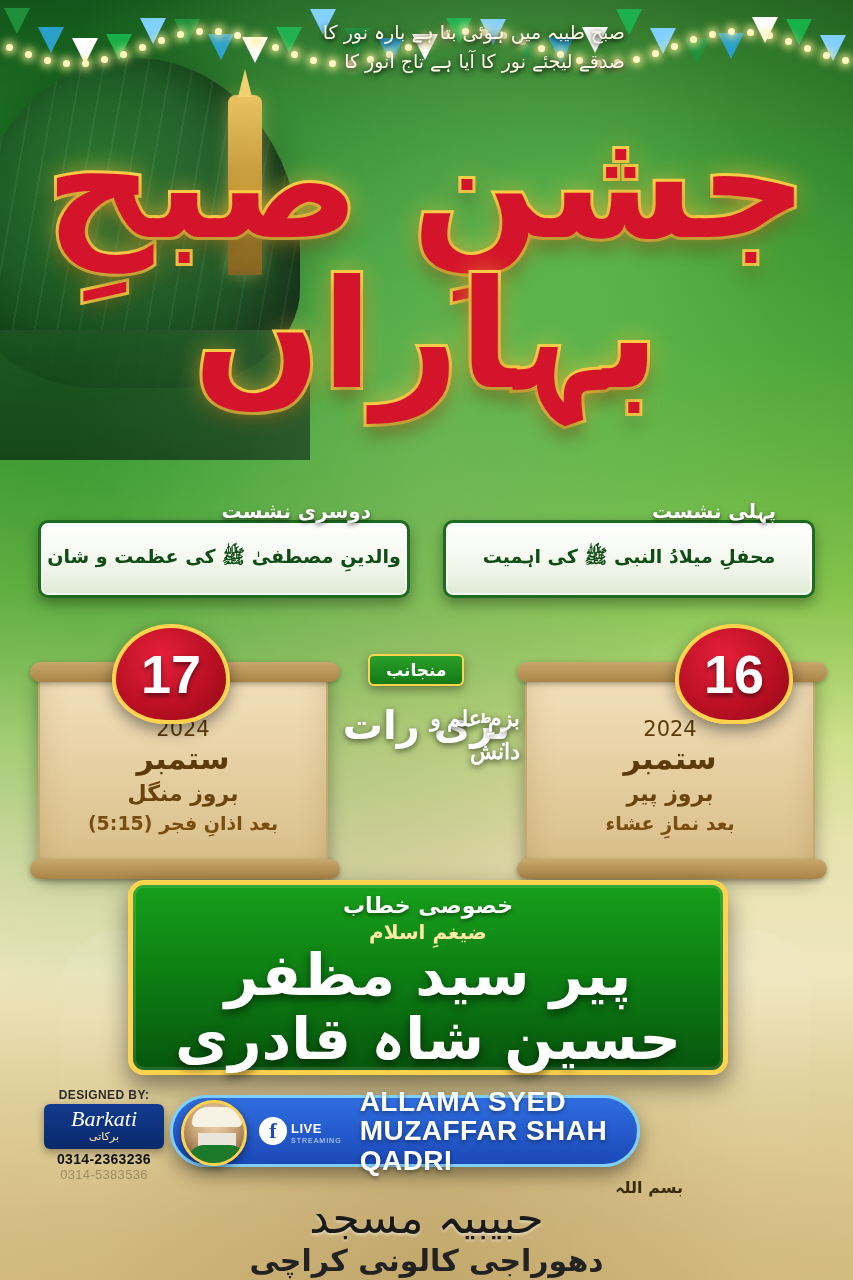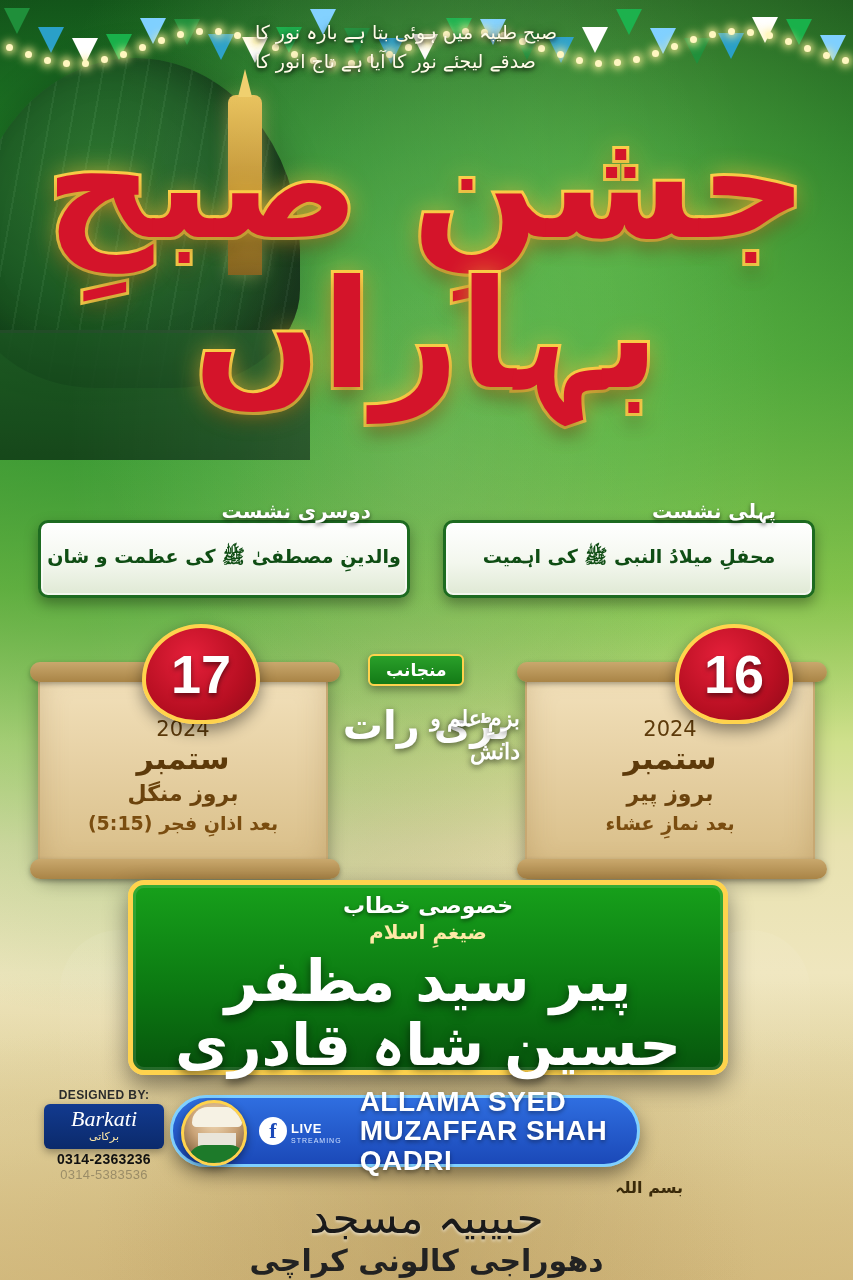--- a/index.html
+++ b/index.html
@@ -82,21 +82,21 @@
     border-left: 13px solid transparent; border-right: 13px solid transparent;
   }
   .bulb {
     position: absolute; width: 7px; height: 7px; border-radius: 50%;
     background: #fff7c0; box-shadow: 0 0 8px 3px rgba(255,238,150,0.9);
   }
 
   
   .couplet {
     position: absolute; top: 18px; left: 255px; width: 370px;
-    text-align: left; direction: rtl;
+    text-align: right; direction: rtl;
     color: #fffbe8; font-size: 19px; line-height: 1.55;
     font-family: "DejaVu Sans", sans-serif;
     text-shadow: 0 2px 4px rgba(0,0,0,0.7), 0 0 10px rgba(0,0,0,0.5);
   }
 
   
   .title-wrap {
     position: absolute; top: 110px; left: 0; width: 853px;
     text-align: center; direction: rtl;
   }
@@ -185,21 +185,21 @@
     background: radial-gradient(circle at 40% 32%, #e5203a 0%, #b80f22 60%, #8d0a18 100%);
     border: 4px solid #ffd34d;
     border-radius: 50% 50% 46% 46% / 56% 56% 44% 44%;
     box-shadow: 0 6px 16px rgba(0,0,0,0.45);
     display: flex; align-items: center; justify-content: center;
     color: #ffffff; font-size: 54px; font-weight: bold;
     font-family: "Liberation Sans", sans-serif;
     text-shadow: 0 3px 5px rgba(0,0,0,0.5);
   }
   .badge-right { right: 22px; }
-  .badge-left  { left: 104px; }
+  .badge-left  { left: 74px; }
 
   .center-note {
     position: absolute; left: 296px; top: 62px; width: 186px;
     direction: rtl;
     font-family: Liberation Sans, sans-serif;
     font-size: 22px; font-weight: bold; color: #ffffff;
     text-shadow: 0 2px 6px rgba(0,0,0,0.65);
     line-height: 1.5;
   }
   .center-ribbon {
@@ -225,21 +225,20 @@
   .speaker-kicker {
     margin-top: 8px; font-family: "DejaVu Sans", sans-serif;
     font-size: 22px; font-weight: bold; color: #ffffff;
     text-shadow: 0 2px 4px rgba(0,0,0,0.5);
   }
   .speaker-title {
     margin-top: 2px; font-family: "DejaVu Sans", sans-serif;
     font-size: 20px; font-weight: bold; color: #ffe9a6;
   }
   .speaker-name {
-    margin-top: 6px;
     font-family: "DejaVu Sans", sans-serif;
     font-size: 58px; font-weight: bold; color: #ffffff;
     line-height: 1.1;
     text-shadow: 0 4px 10px rgba(0,0,0,0.55);
   }
 
   
   .live-strip {
     position: absolute; left: 170px; top: 1095px;
     width: 470px; height: 72px;

